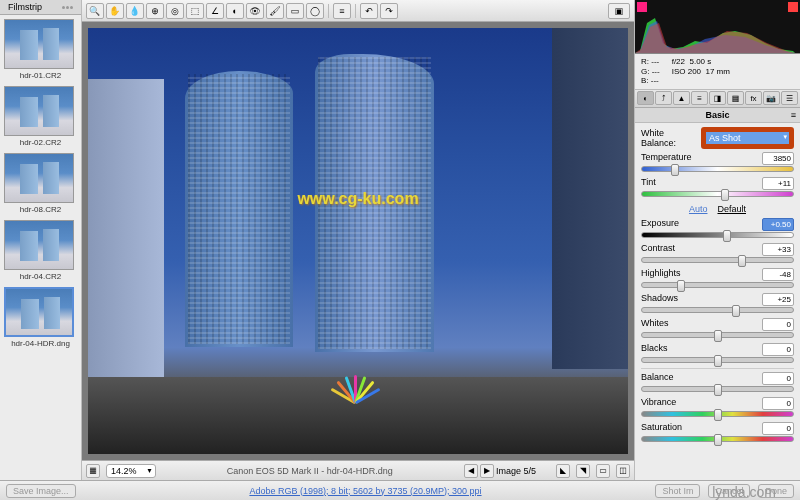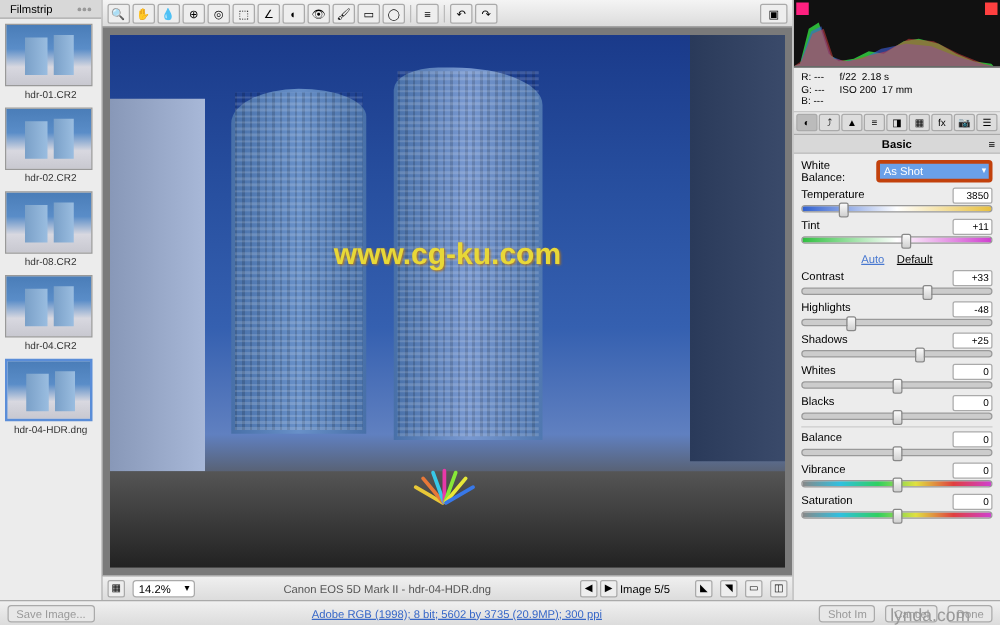--- a/index.html
+++ b/index.html
@@ -27,21 +27,21 @@
 .building-left { position:absolute; left:18%; top:10%; width:20%; height:65%; background: linear-gradient(90deg,#4870a8,#6890c8,#4870a8); border-top-left-radius: 50% 10%; border-top-right-radius: 50% 8%; }
 .building-left::before { content:""; position:absolute; inset:3px; background: repeating-linear-gradient(0deg,rgba(255,255,255,0.15) 0 2px,transparent 2px 5px), repeating-linear-gradient(90deg,rgba(0,0,0,0.15) 0 2px,transparent 2px 6px); }
 .building-right { position:absolute; left:42%; top:6%; width:22%; height:70%; background: linear-gradient(90deg,#4870a8,#7898d0,#5078b0); border-top-left-radius: 30% 6%; border-top-right-radius: 60% 10%; }
 .building-right::before { content:""; position:absolute; inset:3px; background: repeating-linear-gradient(0deg,rgba(255,255,255,0.15) 0 2px,transparent 2px 5px), repeating-linear-gradient(90deg,rgba(0,0,0,0.15) 0 2px,transparent 2px 6px); }
 .building-far { position:absolute; right:0; top:0; width:14%; height:80%; background: linear-gradient(90deg,#2a3a5a,#3a4a6a); }
 .left-struct { position:absolute; left:0; top:12%; width:14%; height:70%; background: linear-gradient(90deg,#8898b8,#a8b8d8); }
 .ground { position:absolute; bottom:0; left:0; right:0; height:18%; background: linear-gradient(180deg,#555,#222); }
 .sculpture { position:absolute; left:44%; bottom:12%; width:60px; height:40px; }
 .sculpture div { position:absolute; width:3px; height:28px; border-radius:2px; bottom:0; left:28px; transform-origin: bottom center; }
 .s1{background:#e8c838;transform:rotate(-60deg);} .s2{background:#e87838;transform:rotate(-40deg);} .s3{background:#38c8e8;transform:rotate(-20deg);} .s4{background:#e838a8;transform:rotate(0deg);} .s5{background:#88e838;transform:rotate(20deg);} .s6{background:#e8e838;transform:rotate(40deg);} .s7{background:#3878e8;transform:rotate(60deg);}
-.watermark { position:absolute; top:38%; left:50%; transform:translateX(-50%); color:#e8d838; font-size:24px; font-weight:bold; text-shadow: 1px 1px 2px rgba(200,120,0,0.8); pointer-events:none; }
+.watermark { position:absolute; top:38%; left:50%; transform:translateX(-50%); color:#e8d838; font-size:16px; font-weight:bold; text-shadow: 1px 1px 2px rgba(200,120,0,0.8); pointer-events:none; }
 .status-bar { height: 20px; background: linear-gradient(#f0f0f0,#dcdcdc); border-top: 1px solid #aaa; display:flex; align-items:center; padding: 0 4px; gap: 6px; font-size: 9px; }
 .status-select { border: 1px solid #aaa; background: #fff; padding: 1px 18px 1px 4px; border-radius: 3px; position: relative; }
 .status-select::after { content:"▾"; position:absolute; right:3px; font-size:8px; }
 .status-center { flex:1; text-align:center; color:#555; }
 .status-nav { display:flex; gap:2px; align-items:center; }
 .nav-btn { width:14px; height:14px; border:1px solid #aaa; background:#eee; border-radius:2px; display:flex; align-items:center; justify-content:center; font-size:8px; cursor:pointer; }
 .right-panel { width: 166px; background: #ececec; border-left: 1px solid #bbb; display:flex; flex-direction:column; overflow:hidden; }
 .histogram { height: 54px; background:#111; position:relative; border-bottom:1px solid #888; }
 .histo-warn { position:absolute; width:10px; height:10px; }
 .histo-warn.l { left:2px; top:2px; background:#ff2080; }
@@ -51,21 +51,21 @@
 .rgb-left { line-height: 1.2; }
 .rgb-right { line-height: 1.2; }
 .panel-tabs { height: 18px; background: linear-gradient(#e8e8e8,#d4d4d4); border-bottom:1px solid #aaa; display:flex; align-items:center; padding:0 2px; gap:1px; }
 .ptab { width:17px; height:14px; border:1px solid #aaa; background:#ddd; border-radius:2px; display:flex; align-items:center; justify-content:center; font-size:8px; cursor:pointer; }
 .ptab.active { background:#bbb; }
 .panel-title { text-align:center; font-size:9px; padding:2px; background:#d8d8d8; border-bottom:1px solid #bbb; font-weight:bold; position:relative; }
 .panel-title::after { content:"≡"; position:absolute; right:4px; }
 .panel-body { padding: 4px 6px; overflow-y:auto; flex:1; }
 .row { display:flex; align-items:center; gap:4px; margin-bottom:3px; }
 .row-label { font-size:9px; flex:0 0 56px; }
-.row-select { flex:1; border:3px solid #c2410c; background:#fff; padding:1px 14px 1px 3px; border-radius:3px; font-size:9px; position:relative; }
+.row-select { flex:1; border:5px solid #c2410c; background:#fff; padding:1px 14px 1px 3px; border-radius:3px; font-size:9px; position:relative; }
 .row-select.blue { background:#6aa0e8; color:#fff; }
 .row-select::after { content:"▾"; position:absolute; right:2px; font-size:7px; }
 .row-val { width:32px; border:1px solid #aaa; background:#fff; text-align:right; padding:1px 2px; font-size:8px; border-radius:2px; }
 .row-val.sel { background:#5a90e0; color:#fff; border-color:#4070c0; }
 .slider-row { margin-bottom:5px; }
 .slider-head { display:flex; justify-content:space-between; font-size:9px; margin-bottom:1px; }
 .slider-track { height:6px; background:#ccc; border:1px solid #999; border-radius:3px; position:relative; }
 .slider-track.grad-bw { background: linear-gradient(90deg,#000,#fff); }
 .slider-track.grad-temp { background: linear-gradient(90deg,#3060d0,#ffffff,#e8c040); }
 .slider-track.grad-tint { background: linear-gradient(90deg,#30c040,#ffffff,#d040d0); }
@@ -186,21 +186,21 @@
         <path d="M0,40 L6,36 L15,14 L24,10 L32,34 L44,36 L58,32 L74,28 L92,18 L112,20 L132,30 L152,38 L160,40 Z" fill="#e04040" opacity="0.5"></path>
       </svg>
     </div>
     <div class="rgb-info">
       <div class="rgb-left">
         R: <span>---</span><br>
         G: <span>---</span><br>
         B: <span>---</span>
       </div>
       <div class="rgb-right">
-        <span>f/22</span>&nbsp;&nbsp;<span>2.18 s</span><br>
+        <span>f/22</span>&nbsp;&nbsp;<span>5.00 s</span><br>
         <span>ISO 200</span>&nbsp;&nbsp;<span>17 mm</span>
       </div>
     </div>
     <div class="panel-tabs">
       <div class="ptab active">◐</div>
       <div class="ptab">⤴</div>
       <div class="ptab">▲</div>
       <div class="ptab">≡</div>
       <div class="ptab">◨</div>
       <div class="ptab">▦</div>
@@ -231,20 +231,29 @@
         <div class="slider-track grad-tint">
             <div class="slider-thumb" style="left:55%"></div>
           </div>
       </div>
       <div class="auto-default">
         <span class="auto">Auto</span>
         <span>Default</span>
       </div>
       <div class="slider-row">
         <div class="slider-head">
+            <span>Exposure</span>
+            <span class="row-val sel">+0.50</span>
+          </div>
+        <div class="slider-track grad-bw">
+            <div class="slider-thumb" style="left:56%"></div>
+          </div>
+      </div>
+      <div class="slider-row">
+        <div class="slider-head">
             <span>Contrast</span>
             <span class="row-val">+33</span>
           </div>
         <div class="slider-track">
             <div class="slider-thumb" style="left:66%"></div>
           </div>
       </div>
       <div class="slider-row">
         <div class="slider-head">
             <span>Highlights</span>

